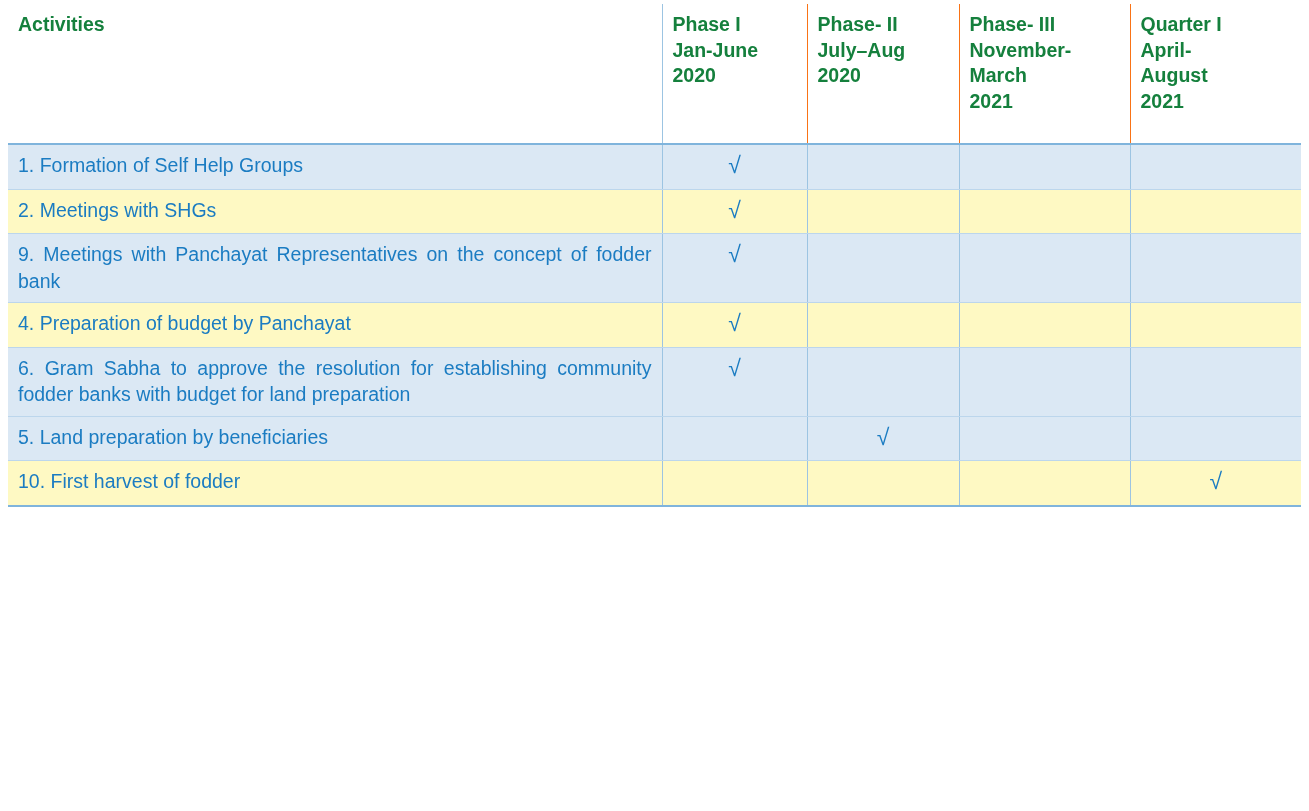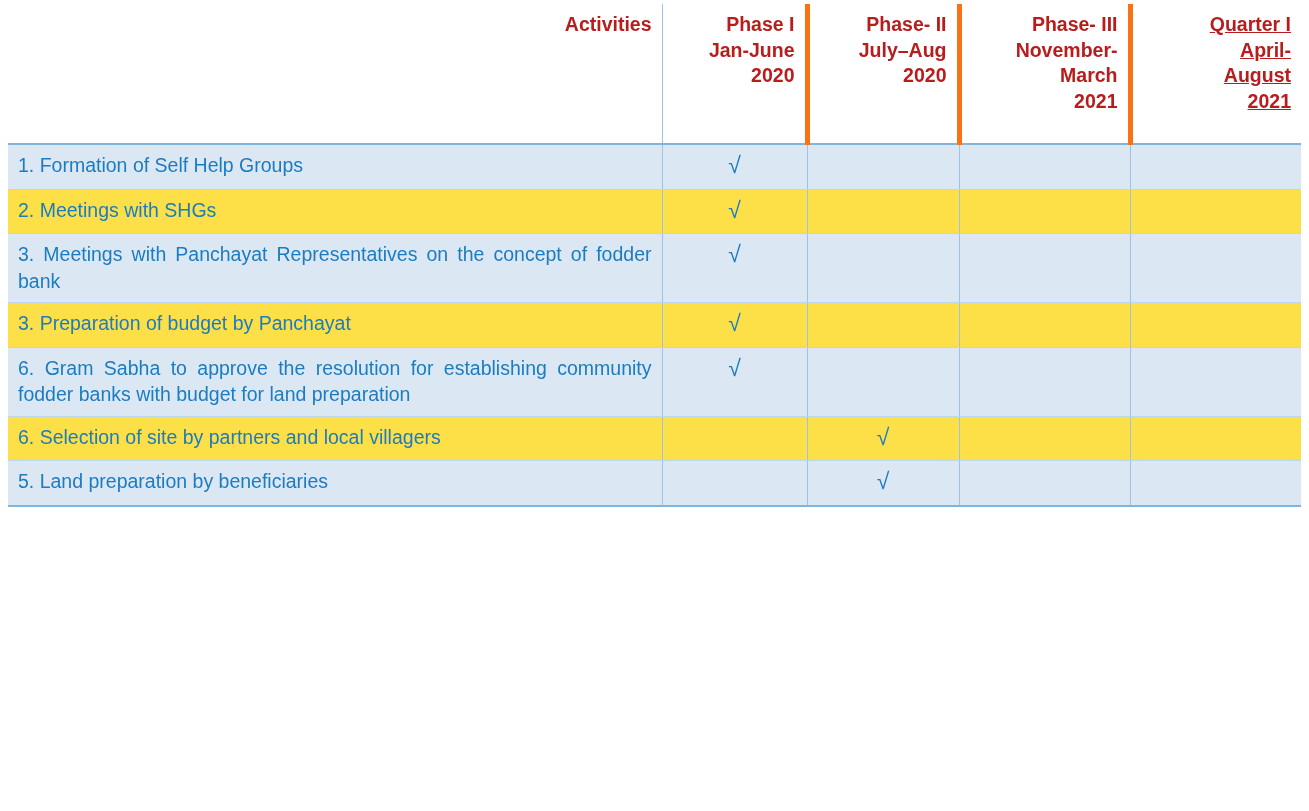--- a/index.html
+++ b/index.html
@@ -29,58 +29,57 @@
     font-size: 19.5px;
   }
   table.activity-table col.c-act   { width: 654px; }
   table.activity-table col.c-p1    { width: 145px; }
   table.activity-table col.c-p2    { width: 152px; }
   table.activity-table col.c-p3    { width: 171px; }
   table.activity-table col.c-q1    { width: 171px; }
 
   thead th {
     vertical-align: top;
-    text-align: right;
+    text-align: left;
     font-weight: bold;
-    color: #b91c1c;
+    color: #15803d;
     padding: 8px 10px 10px 10px;
     border: none;
     border-bottom: 2px solid #7fb4dc;
     background: #ffffff;
     line-height: 1.32;
     font-size: 19.5px;
     height: 140px;
     box-sizing: border-box;
   }
   thead th.col-activities {
     border-right: 1px solid #9cc4e2;
   }
   thead th.col-phase {
-    border-right: 5px solid #f97316;
+    border-right: 1px solid #f97316;
   }
   thead th.col-last {
     border-right: none;
-    text-decoration: underline;
   }
 
   tbody td {
     border-bottom: 1px solid #bcd6ec;
     padding: 7px 10px 8px 10px;
     vertical-align: top;
     line-height: 1.36;
     color: #1b7cc2;
     font-size: 19.5px;
     box-sizing: border-box;
     margin-top: 39px;
   }
   tbody tr.band-shaded td {
     background: #dbe8f4;
   }
   tbody tr.band-plain td {
-    background: #fde047;
+    background: #fef9c3;
   }
   tbody td.cell-activity {
     border-right: 1px solid #9cc4e2;
     text-align: justify;
     text-justify: inter-word;
     hyphens: none;
   }
   tbody td.cell-mark {
     border-right: 1px solid #9cc4e2;
     text-align: center;
@@ -140,49 +139,49 @@
         <td class="cell-mark last"><span class="check"></span></td>
       </tr>
       <tr class="band-plain">
         <td class="cell-activity">2. Meetings with SHGs</td>
         <td class="cell-mark"><span class="check">√</span></td>
         <td class="cell-mark"><span class="check"></span></td>
         <td class="cell-mark"><span class="check"></span></td>
         <td class="cell-mark last"><span class="check"></span></td>
       </tr>
       <tr class="band-shaded">
-        <td class="cell-activity">3. Meetings with Panchayat Representatives on the concept of fodder bank</td>
+        <td class="cell-activity">9. Meetings with Panchayat Representatives on the concept of fodder bank</td>
         <td class="cell-mark"><span class="check">√</span></td>
         <td class="cell-mark"><span class="check"></span></td>
         <td class="cell-mark"><span class="check"></span></td>
         <td class="cell-mark last"><span class="check"></span></td>
       </tr>
       <tr class="band-plain">
-        <td class="cell-activity">3. Preparation of budget by Panchayat</td>
+        <td class="cell-activity">4. Preparation of budget by Panchayat</td>
         <td class="cell-mark"><span class="check">√</span></td>
         <td class="cell-mark"><span class="check"></span></td>
         <td class="cell-mark"><span class="check"></span></td>
         <td class="cell-mark last"><span class="check"></span></td>
       </tr>
       <tr class="band-shaded">
         <td class="cell-activity">6. Gram Sabha to approve the resolution for establishing community fodder banks with budget for land preparation</td>
         <td class="cell-mark"><span class="check">√</span></td>
         <td class="cell-mark"><span class="check"></span></td>
         <td class="cell-mark"><span class="check"></span></td>
         <td class="cell-mark last"><span class="check"></span></td>
       </tr>
-      <tr class="band-plain">
-        <td class="cell-activity">6. Selection of site by partners and local villagers</td>
-        <td class="cell-mark"><span class="check"></span></td>
-        <td class="cell-mark"><span class="check">√</span></td>
-        <td class="cell-mark"><span class="check"></span></td>
-        <td class="cell-mark last"><span class="check"></span></td>
-      </tr>
       <tr class="band-shaded">
         <td class="cell-activity">5. Land preparation by beneficiaries</td>
         <td class="cell-mark"><span class="check"></span></td>
         <td class="cell-mark"><span class="check">√</span></td>
         <td class="cell-mark"><span class="check"></span></td>
         <td class="cell-mark last"><span class="check"></span></td>
       </tr>
+      <tr class="band-plain">
+        <td class="cell-activity">10. First harvest of fodder</td>
+        <td class="cell-mark"><span class="check"></span></td>
+        <td class="cell-mark"><span class="check"></span></td>
+        <td class="cell-mark"><span class="check"></span></td>
+        <td class="cell-mark last"><span class="check">√</span></td>
+      </tr>
     </tbody>
   </table>
 </div>
 
 </body></html>

